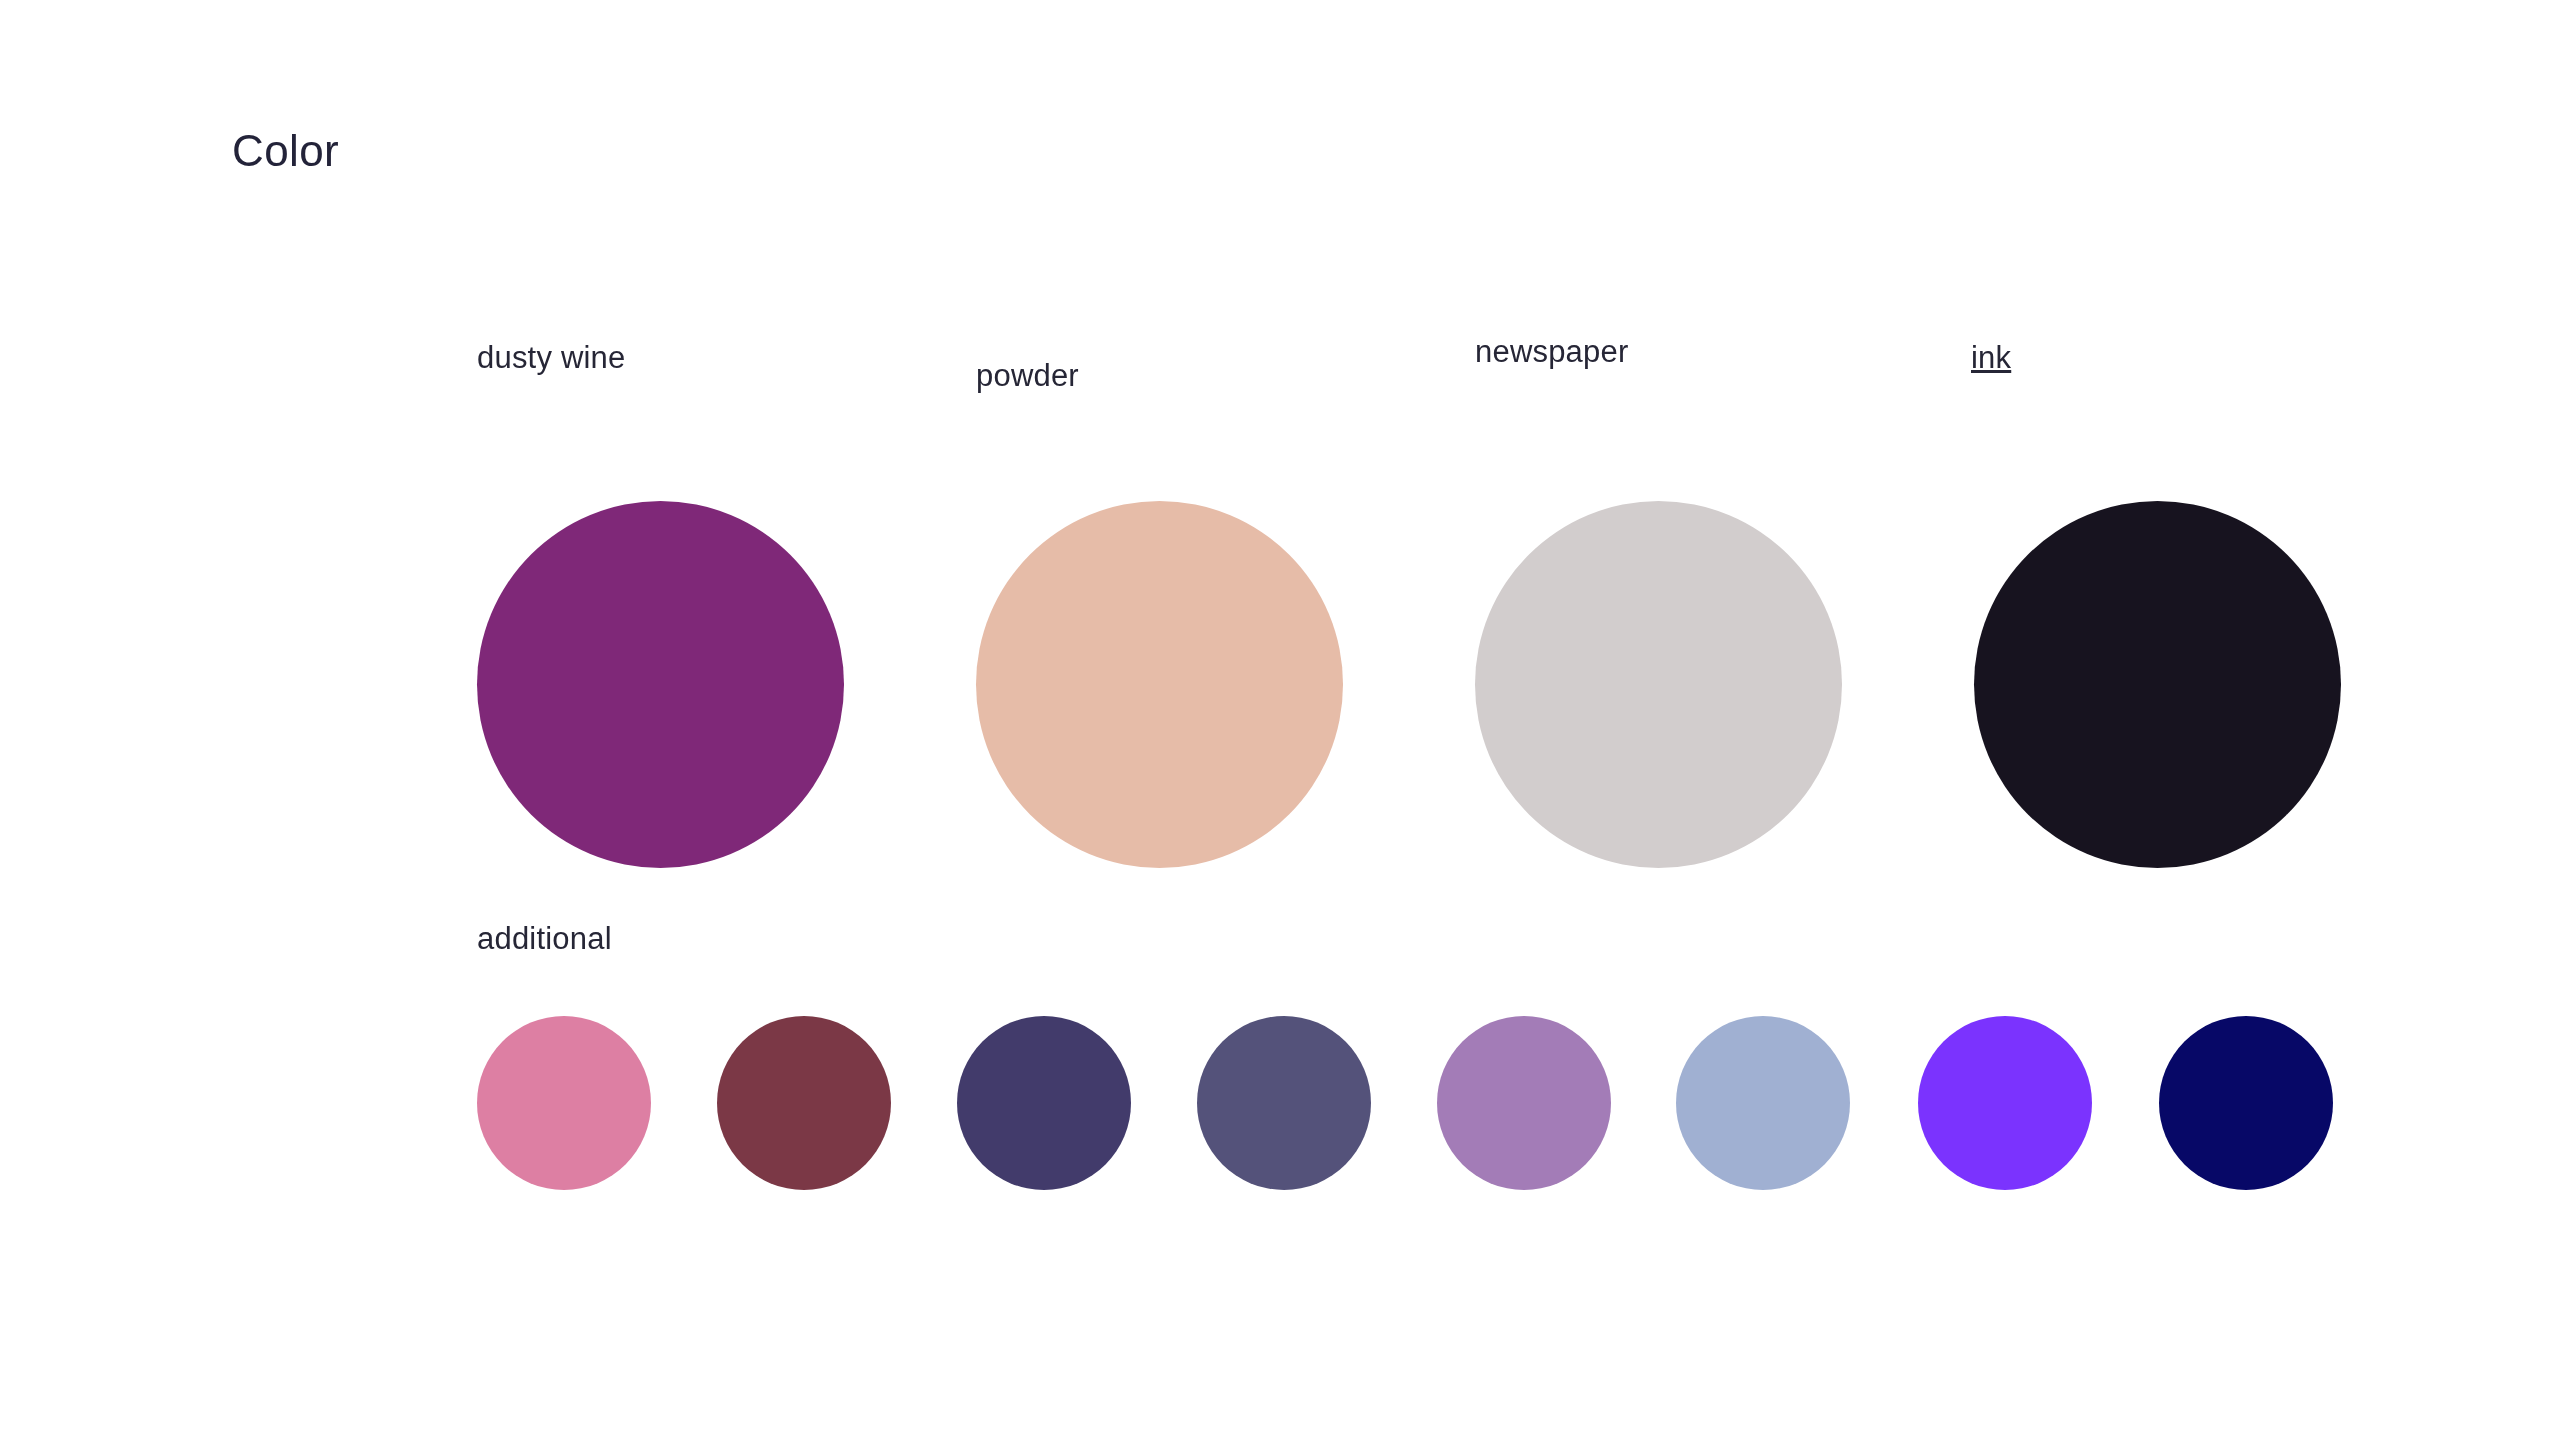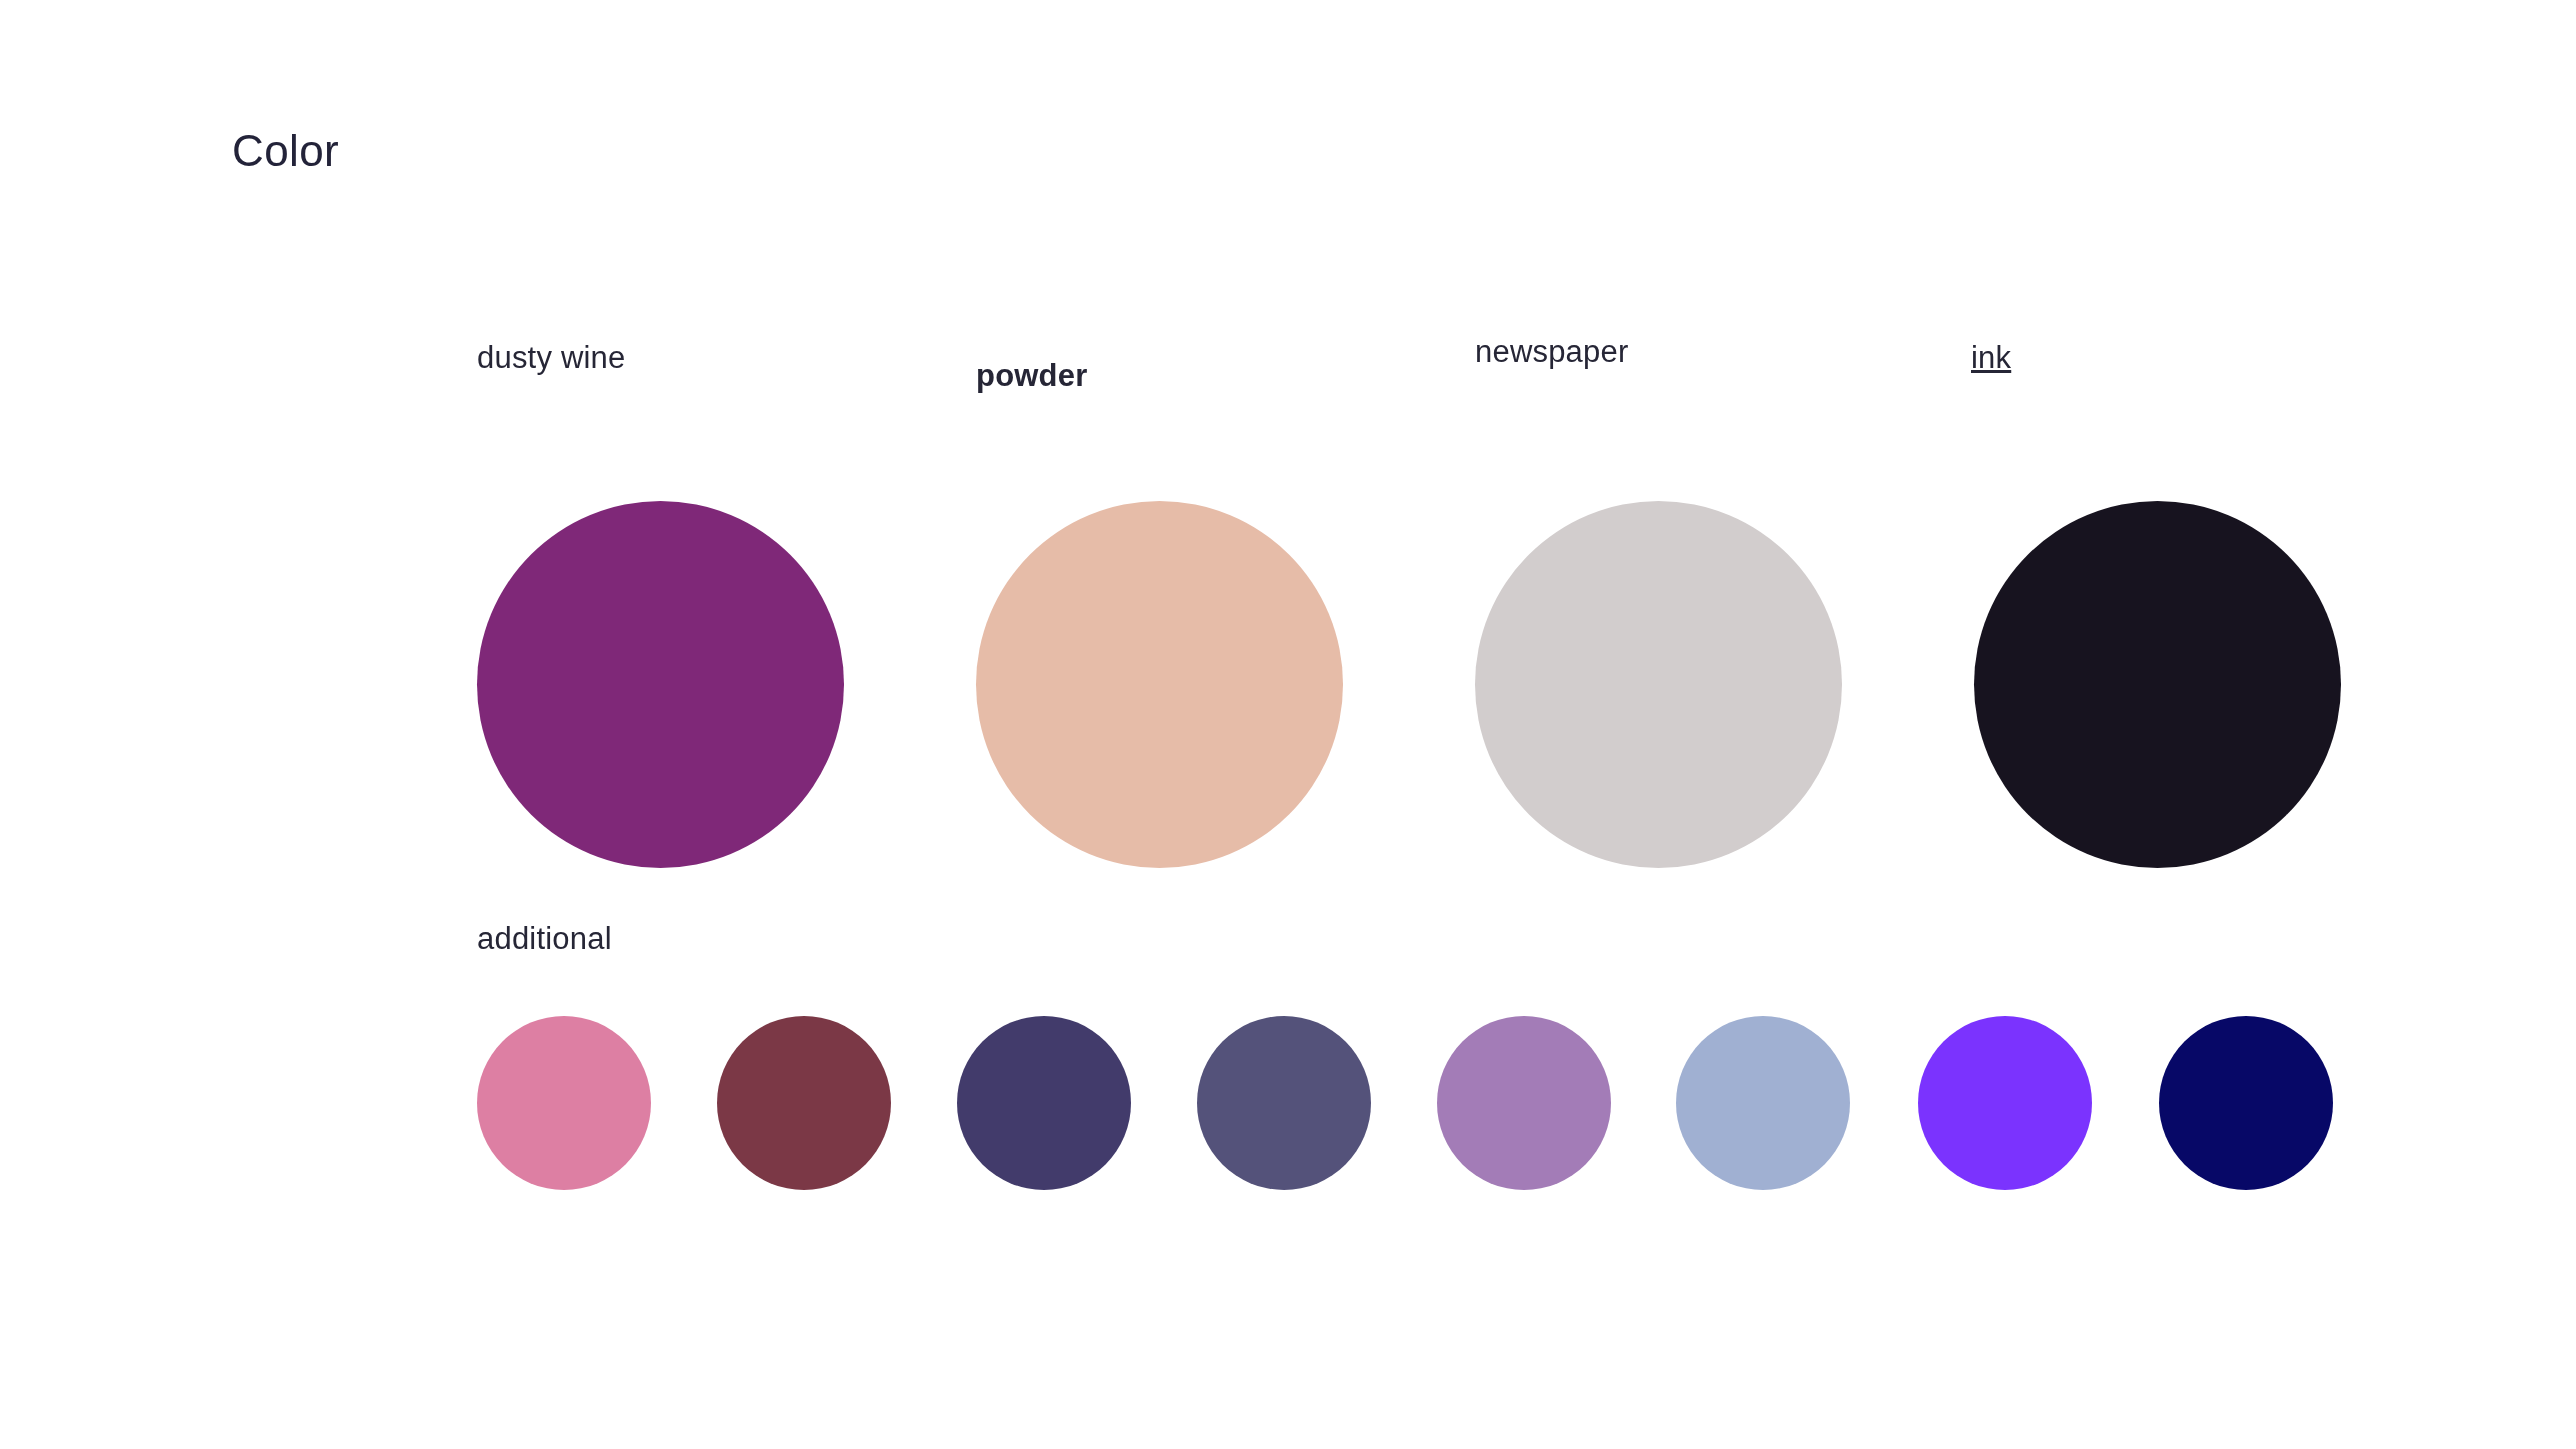--- a/index.html
+++ b/index.html
@@ -58,21 +58,21 @@
   }
   .primary-disc {
     position: absolute;
     border-radius: 50%;
   }
 
   
   .c0 .primary-label { left: 477px; top: 342px; }
   .c0 .primary-disc  { left: 477px; top: 501px; width: 367px; height: 367px; }
 
-  .c1 .primary-label { left: 976px; top: 360px; font-weight: bold; }
+  .c1 .primary-label { left: 976px; top: 360px; }
   .c1 .primary-disc  { left: 976px; top: 501px; width: 367px; height: 367px; }
 
   .c2 .primary-label { left: 1475px; top: 336px; }
   .c2 .primary-disc  { left: 1475px; top: 501px; width: 367px; height: 367px; }
 
   .c3 .primary-label { left: 1971px; top: 342px; text-decoration: underline; }
   .c3 .primary-disc  { left: 1974px; top: 501px; width: 367px; height: 367px; }
 
   
   #additional-label {

